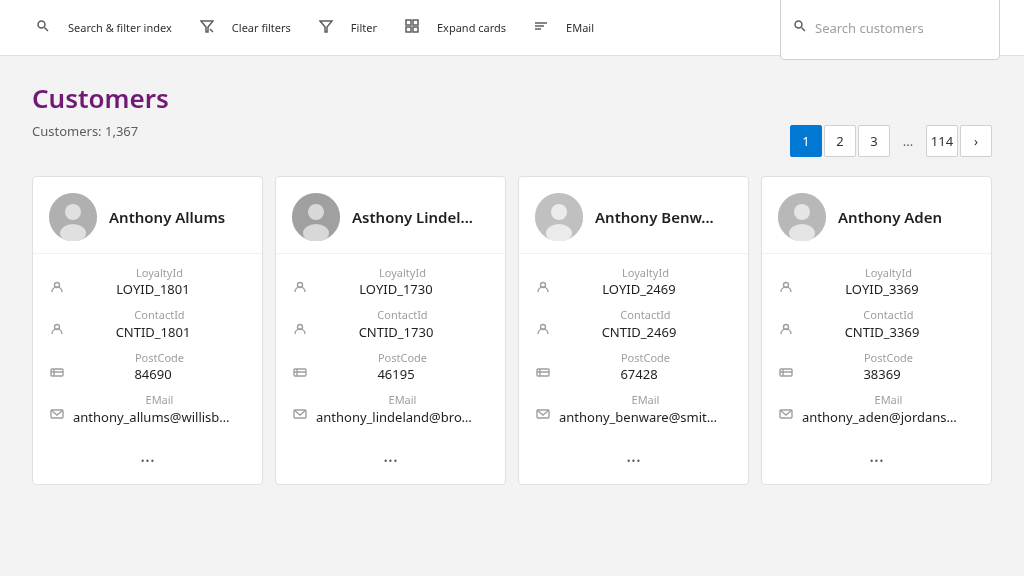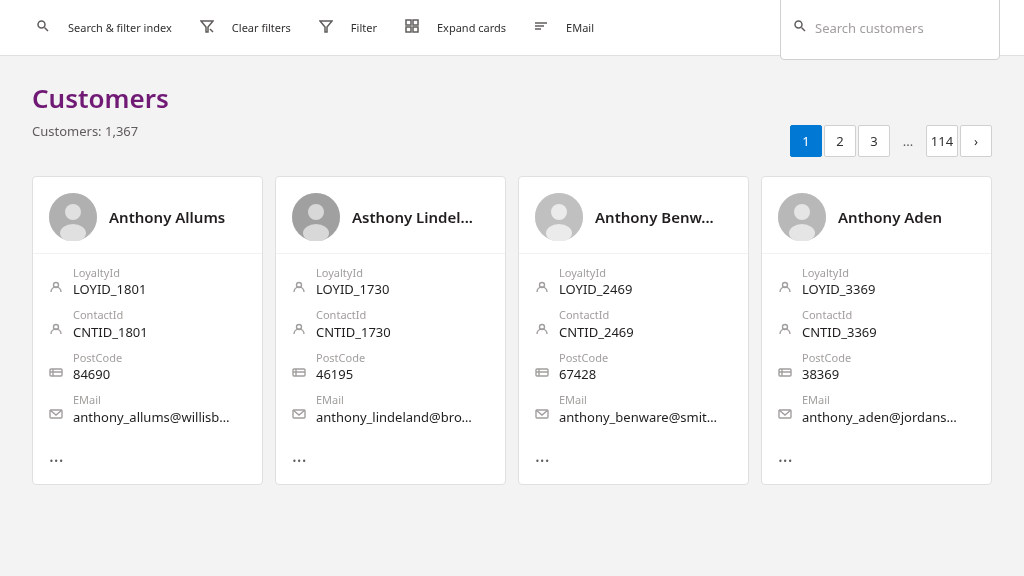--- a/index.html
+++ b/index.html
@@ -118,20 +118,21 @@
       justify-content: center;
       font-size: 13px;
       color: #605e5c;
     }
 
     
     .cards-grid {
       display: grid;
       grid-template-columns: repeat(4, 1fr);
       gap: 12px;
+      text-align: center;
     }
     .customer-card {
       background: #fff;
       border: 1px solid #e0e0e0;
       border-radius: 4px;
       padding: 0;
       overflow: hidden;
     }
     .card-header {
       display: flex;

